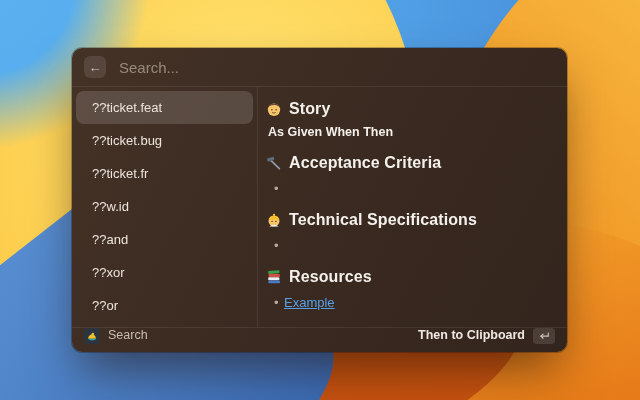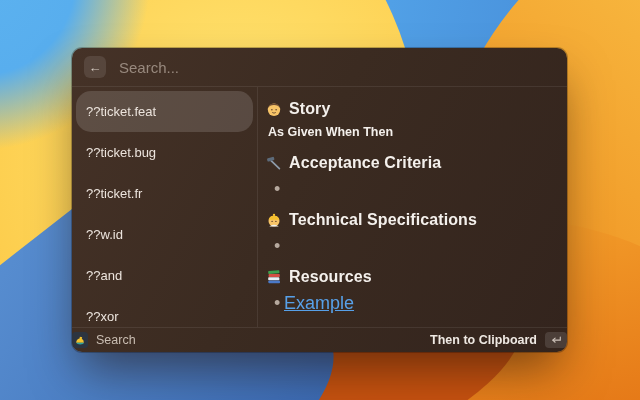--- a/index.html
+++ b/index.html
@@ -38,37 +38,37 @@
        color:#d8cec5;display:flex;align-items:center;justify-content:center;
        font-size:13px;line-height:1;cursor:default;}
   .search-input{flex:1;background:transparent;border:none;outline:none;
        color:#efe8e2;font-size:15px;font-family:Liberation Sans, sans-serif;}
   .search-input::placeholder{color:#98897e;}
 
   .div-h{height:1px;background:rgba(255,255,255,.08);flex:0 0 1px;}
 
   .main{flex:1;display:flex;min-height:0;}
   .sidebar{width:185px;flex:0 0 185px;padding:4px;box-sizing:border-box;overflow:hidden;}
-  .side-item{height:41px;display:flex;align-items:center;padding:0 10px;border-radius:15px;
+  .side-item{height:33px;display:flex;align-items:center;padding:0 16px;border-radius:8px;
        color:#ece4dd;font-size:13px;font-weight:500;white-space:nowrap;}
   .side-item.selected{background:rgba(255,255,255,.14);}
   .div-v{width:1px;flex:0 0 1px;background:rgba(255,255,255,.08);}
 
   .detail{flex:1;min-width:0;padding:13px 14px 0 8px;overflow:hidden;color:#f4f0ec;}
   .sec-head{display:flex;align-items:center;gap:7px;font-size:16px;font-weight:700;
        line-height:18px;letter-spacing:.1px;text-align:right;}
   .sec-head.mt{margin-top:14px;}
   .icon16{width:16px;height:16px;flex:0 0 16px;display:block;}
   .body-line{margin-top:7px;font-size:12.5px;font-weight:700;line-height:15px;padding-left:2px;}
   .blist{margin:9px 0 0 0;padding:0 0 0 18px;list-style:none;}
-  .blist li{font-size:18px;line-height:16px;color:#e9e2db;position:relative;min-height:16px;margin-top:6px;}
+  .blist li{font-size:13px;line-height:16px;color:#e9e2db;position:relative;min-height:16px;margin-top:6px;}
   .blist li::before{content:"\2022";color:#b6a99e;position:absolute;left:-10px;}
   .link{color:#57a0e8;text-decoration:underline;cursor:pointer;}
 
-  .footer{flex:0 0 24px;display:flex;align-items:center;gap:8px;padding:0 0;
+  .footer{flex:0 0 24px;display:flex;gap:8px;padding:0 12px;
        border-top:1px solid rgba(255,255,255,.08);}
   .app-badge{width:16px;height:16px;flex:0 0 16px;}
   .footer-label{color:#c9bdb2;font-size:12.5px;}
   .spacer{flex:1;}
   .action-label{color:#efe9e3;font-size:12.5px;font-weight:600;}
   .keycap{width:22px;height:16px;border-radius:4px;background:rgba(255,255,255,.12);
        display:flex;align-items:center;justify-content:center;}
 </style>
 </head>
 <body>

